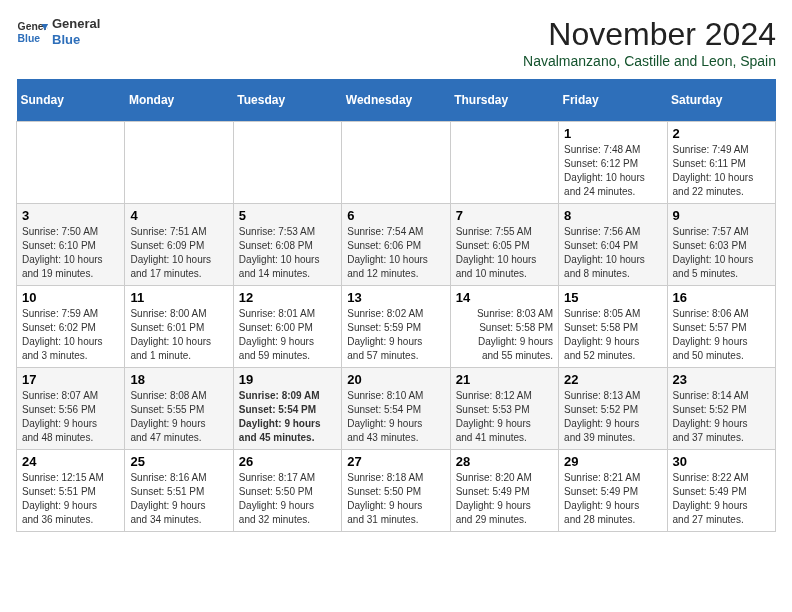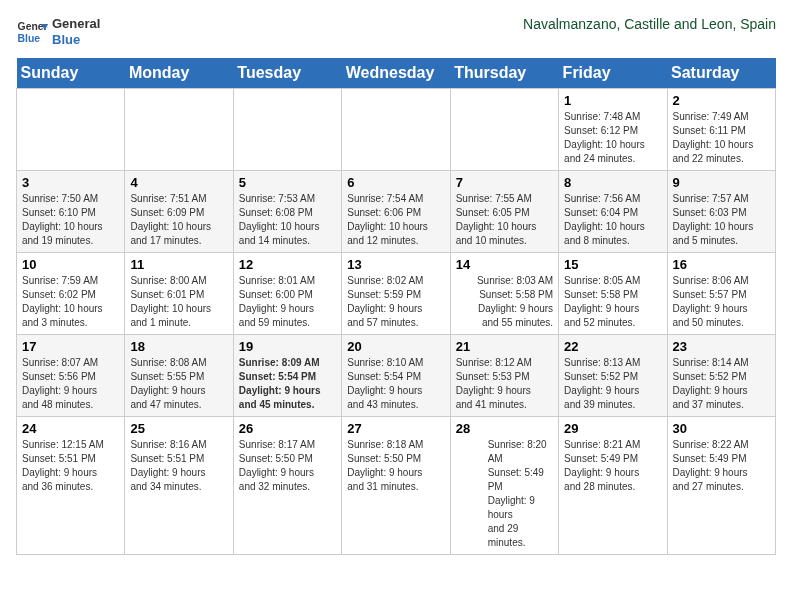--- a/index.html
+++ b/index.html
@@ -44,23 +44,23 @@
       color: #14532d;
     }
     table {
       width: 100%;
       border-collapse: collapse;
       font-size: 10px;
     }
     thead tr th {
       background-color: #2e6fba;
       color: #fff;
-      padding: 6px 4px;
+      padding: 14px 4px;
       text-align: left;
-      font-size: 16px;
+      font-size: 12px;
       font-weight: bold;
     }
     tbody tr td {
       border: 1px solid #ccc;
       vertical-align: top;
       padding: 4px 5px;
       height: 80px;
       width: calc(100%/7);
     }
     tbody tr:nth-child(even) td {
@@ -93,20 +93,21 @@
       <text x="2" y="18" font-size="13" font-weight="bold" fill="#333" font-family="Arial">General</text>
       <text x="2" y="32" font-size="13" font-weight="bold" fill="#2e6fba" font-family="Arial">Blue</text>
       <polygon points="32,10 40,10 36,18" fill="#2e6fba"></polygon>
     </svg>
     <div>
       <div class="logo-text">General</div>
       <div class="logo-text" style="color:#2e6fba">Blue</div>
     </div>
   </div>
   <div class="title-area">
+    <div class="month-title">November 2024</div>
     <div class="location-title">Navalmanzano, Castille and Leon, Spain</div>
   </div>
 </div>
 
 <table>
   <thead>
     <tr>
     <th>Sunday</th>
         <th>Monday</th>
         <th>Tuesday</th>
@@ -315,21 +316,21 @@
         </td>
         <td>
           <span class="day-num">27</span>
           <div class="day-info" style="white-space: pre-line;">Sunrise: 8:18 AM
 Sunset: 5:50 PM
 Daylight: 9 hours
 and 31 minutes.</div>
         </td>
         <td>
           <span class="day-num">28</span>
-          <div class="day-info" style="white-space: pre-line; margin-left: 32px;">Sunrise: 8:20 AM
+          <div class="day-info" style="white-space: pre-line;">Sunrise: 8:20 AM
 Sunset: 5:49 PM
 Daylight: 9 hours
 and 29 minutes.</div>
         </td>
         <td>
           <span class="day-num">29</span>
           <div class="day-info" style="white-space: pre-line;">Sunrise: 8:21 AM
 Sunset: 5:49 PM
 Daylight: 9 hours
 and 28 minutes.</div>

